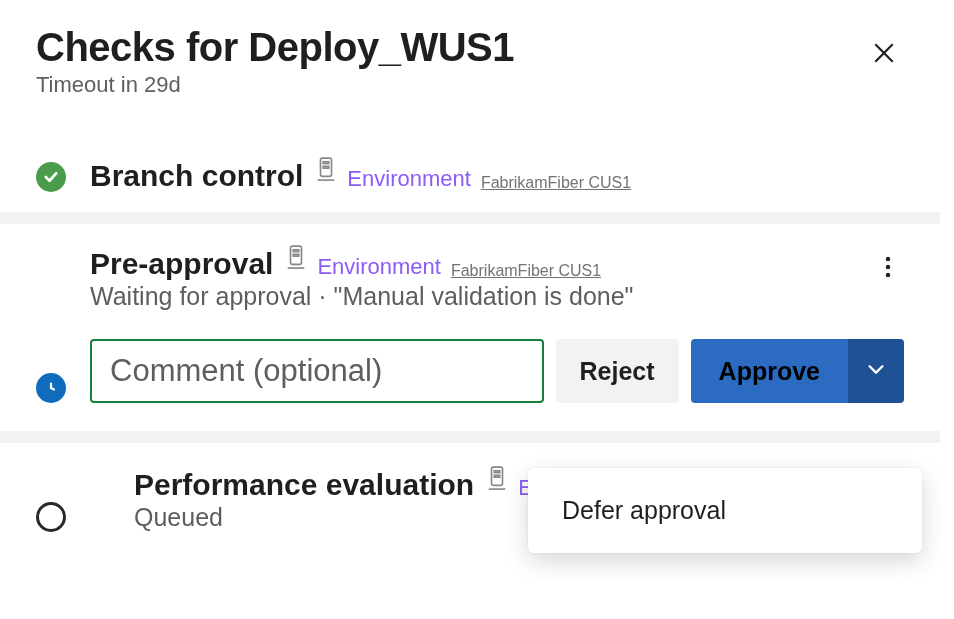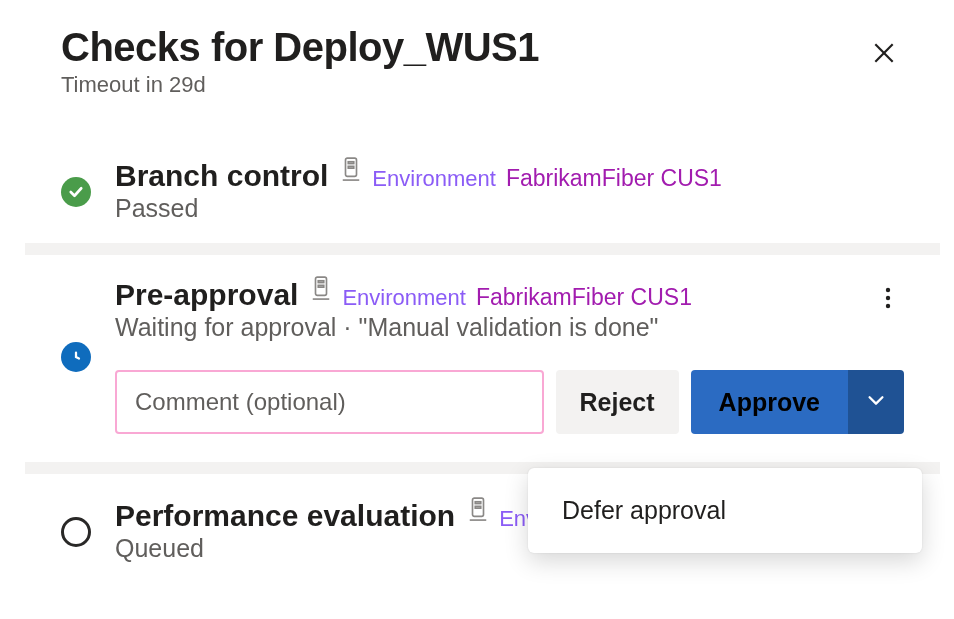--- a/index.html
+++ b/index.html
@@ -1,42 +1,42 @@
 <!DOCTYPE html>
 <html><head>
 <meta charset="utf-8">
 <style>
   * { box-sizing: border-box; margin: 0; padding: 0; }
   html, body { width: 954px; height: 619px; font-family: -apple-system, BlinkMacSystemFont, "Segoe UI", Arial, sans-serif; color: #201f1e; background:#fff; }
-  .panel { width: 940px; position: relative; padding-left: 25px; }
+  .panel { width: 940px; position: relative; }
   .header { padding: 24px 36px 16px 36px; display:flex; align-items:flex-start; }
   .header-text { flex:1; }
   .title { font-size: 40px; font-weight: 700; line-height: 1.15; letter-spacing:-0.5px;}
   .subtitle { font-size: 22px; color:#605e5c; margin-top:2px; font-weight:400;}
   .close-btn { width:48px; height:48px; display:flex; align-items:center; justify-content:center; cursor:pointer; border:none; background:transparent; margin-top:6px; margin-right:-4px;}
   .close-btn svg { width:26px; height:26px; }
   .divider { height: 12px; background:#f3f2f1; }
-  .check-item { padding: 20px 36px 20px 36px; display:flex; align-items:center; position:relative;}
+  .check-item { padding: 20px 36px 20px 36px; display:flex; align-items:flex-end; position:relative;}
   .status-icon { width:30px; height:30px; border-radius:50%; flex:0 0 30px; margin-right:24px; margin-top:4px; display:flex; align-items:center; justify-content:center;}
   .status-icon.passed { background:#4a9c4a; }
   .status-icon.passed svg { width:18px; height:18px; }
   .status-icon.waiting { background:#0f6cbd; }
   .status-icon.waiting svg { width:18px; height:18px; }
   .status-icon.queued { background:#fff; border:3px solid #292827; width:30px; height:30px; }
   .check-body { flex:1; }
   .check-header-line { display:flex; align-items:flex-end; flex-wrap:wrap; gap:8px;}
   .check-name { font-size:30px; font-weight:700; margin-right:4px; line-height:1.1;}
   .env-icon { width:22px; height:28px; margin:0 2px 4px 0; }
   .env-label { font-size:22px; color:#8b5cf6; margin-right:2px; }
-  .env-link { font-size:23px; color:#a21caf; cursor:pointer;}
+  .env-link { font-size:16px; color:#737373; text-decoration:underline; cursor:pointer;}
   .check-status-line { font-size:25px; color:#605e5c; margin-top:2px;}
   .kebab { position:absolute; right:36px; top:28px; width:32px; height:32px; display:flex; align-items:center; justify-content:center; cursor:pointer; border:none; background:transparent;}
   .kebab svg { width:6px; height:22px; }
   .action-row { display:flex; align-items:stretch; margin-top:28px; gap:12px; }
-  .comment-input { flex:1; border:2px solid #f9a8d4; border-radius:4px; font-size:24px; padding:14px 18px; color:#7f1d1d; outline:none; height:64px;}
+  .comment-input { flex:1; border:2px solid #15803d; border-radius:4px; font-size:31px; padding:14px 18px; color:#7f1d1d; outline:none; height:64px;}
   .comment-input::placeholder { color:#605e5c; }
   .btn { font-size:25px; font-weight:700; border:none; cursor:pointer; display:flex; align-items:center; justify-content:center; height:64px; }
   .btn-reject { background:#f3f2f1; color:#201f1e; padding:0 24px; border-radius:4px;}
   .btn-approve-wrap { display:flex; }
   .btn-approve { background:#2b6bc2; color:#000000; padding:0 28px; border-radius:4px 0 0 4px;}
   .btn-chevron { background:#1f5294; color:#fff; width:56px; border-radius:0 4px 4px 0; }
   .btn-chevron svg { width:22px; height:22px; }
   .dropdown { position:absolute; top:0; left:0; background:#fff; border-radius:6px; box-shadow: 0 8px 24px rgba(0,0,0,0.16), 0 0 2px rgba(0,0,0,0.1); padding:12px 0; z-index:10;margin-left:12px;}
   .dropdown-item { font-size:25px; padding:16px 34px 16px 34px; cursor:pointer; white-space:nowrap;}
 </style>
@@ -73,21 +73,20 @@
           <svg class="env-icon" viewBox="0 0 24 30" fill="none" stroke="#8a8886" stroke-width="1.8">
               <rect x="6" y="2" width="12" height="20" rx="2"></rect>
               <rect x="9" y="6" width="6" height="2"></rect>
               <rect x="9" y="11" width="6" height="2"></rect>
               <line x1="3" y1="26" x2="21" y2="26"></line>
             </svg>
         </span>
         <span class="env-label">Environment</span>
         <a class="env-link">FabrikamFiber CUS1</a>
       </div>
-      <div class="check-status-line">Passed</div>
     </div>
   </div>
 
   <div class="divider"></div>
 
   <div class="check-item" style="padding-bottom:28px;">
     <div class="status-icon waiting">
       <svg viewBox="0 0 24 24" fill="none" stroke="#fff" stroke-width="3" stroke-linecap="round">
           <circle cx="12" cy="12" r="9" stroke-width="0" fill="none"></circle>
           <polyline points="12,6 12,12 16,14"></polyline>
@@ -130,21 +129,21 @@
             <circle cx="3" cy="3" r="2.2" fill="#201f1e"></circle>
             <circle cx="3" cy="11" r="2.2" fill="#201f1e"></circle>
             <circle cx="3" cy="19" r="2.2" fill="#201f1e"></circle>
           </svg>
       </span>
     </button>
   </div>
 
   <div class="divider"></div>
 
-  <div class="check-item" style="padding-top:22px;padding-bottom:30px;">
+  <div class="check-item" style="padding-top:22px;padding-bottom:30px;gap:44px;">
     <div class="status-icon queued"></div>
     <div class="check-body">
       <div class="check-header-line">
         <span class="check-name">Performance evaluation</span>
         <span>
           <svg class="env-icon" viewBox="0 0 24 30" fill="none" stroke="#8a8886" stroke-width="1.8">
               <rect x="6" y="2" width="12" height="20" rx="2"></rect>
               <rect x="9" y="6" width="6" height="2"></rect>
               <rect x="9" y="11" width="6" height="2"></rect>
               <line x1="3" y1="26" x2="21" y2="26"></line>

